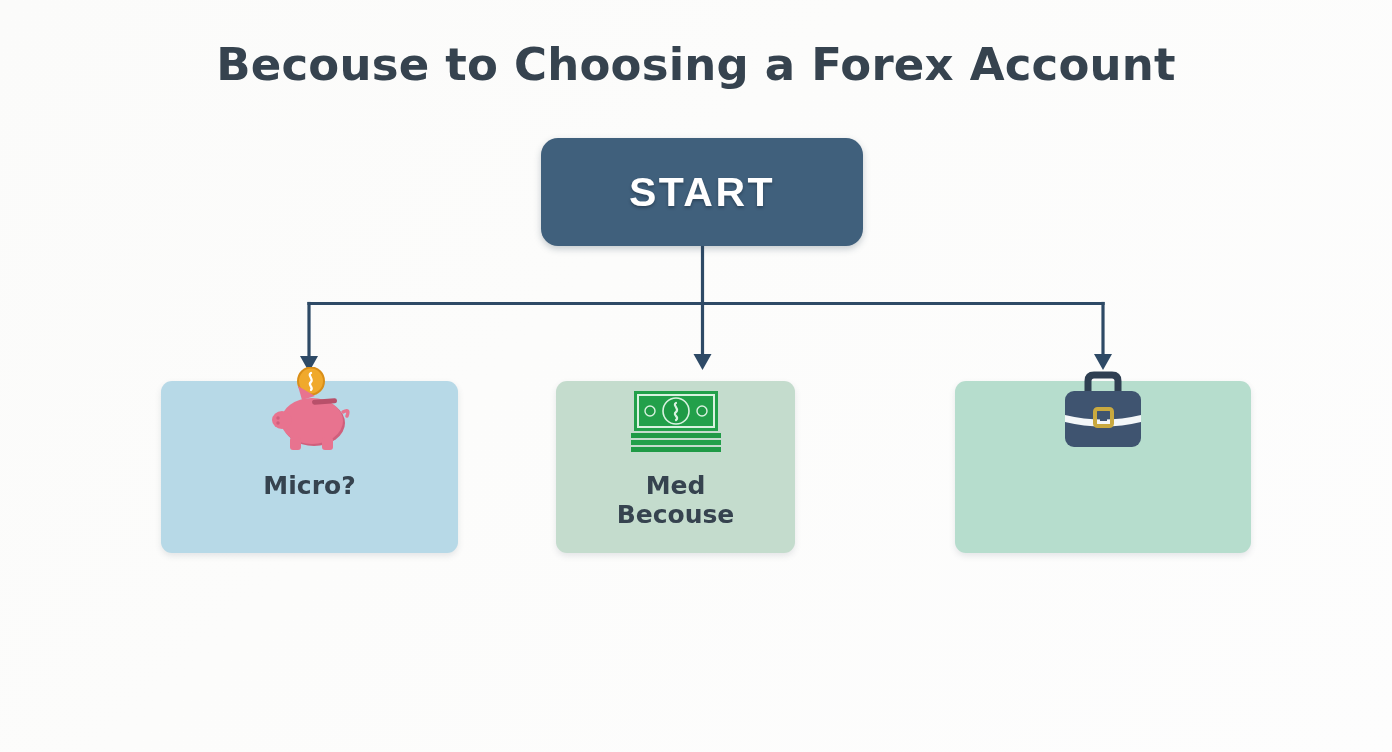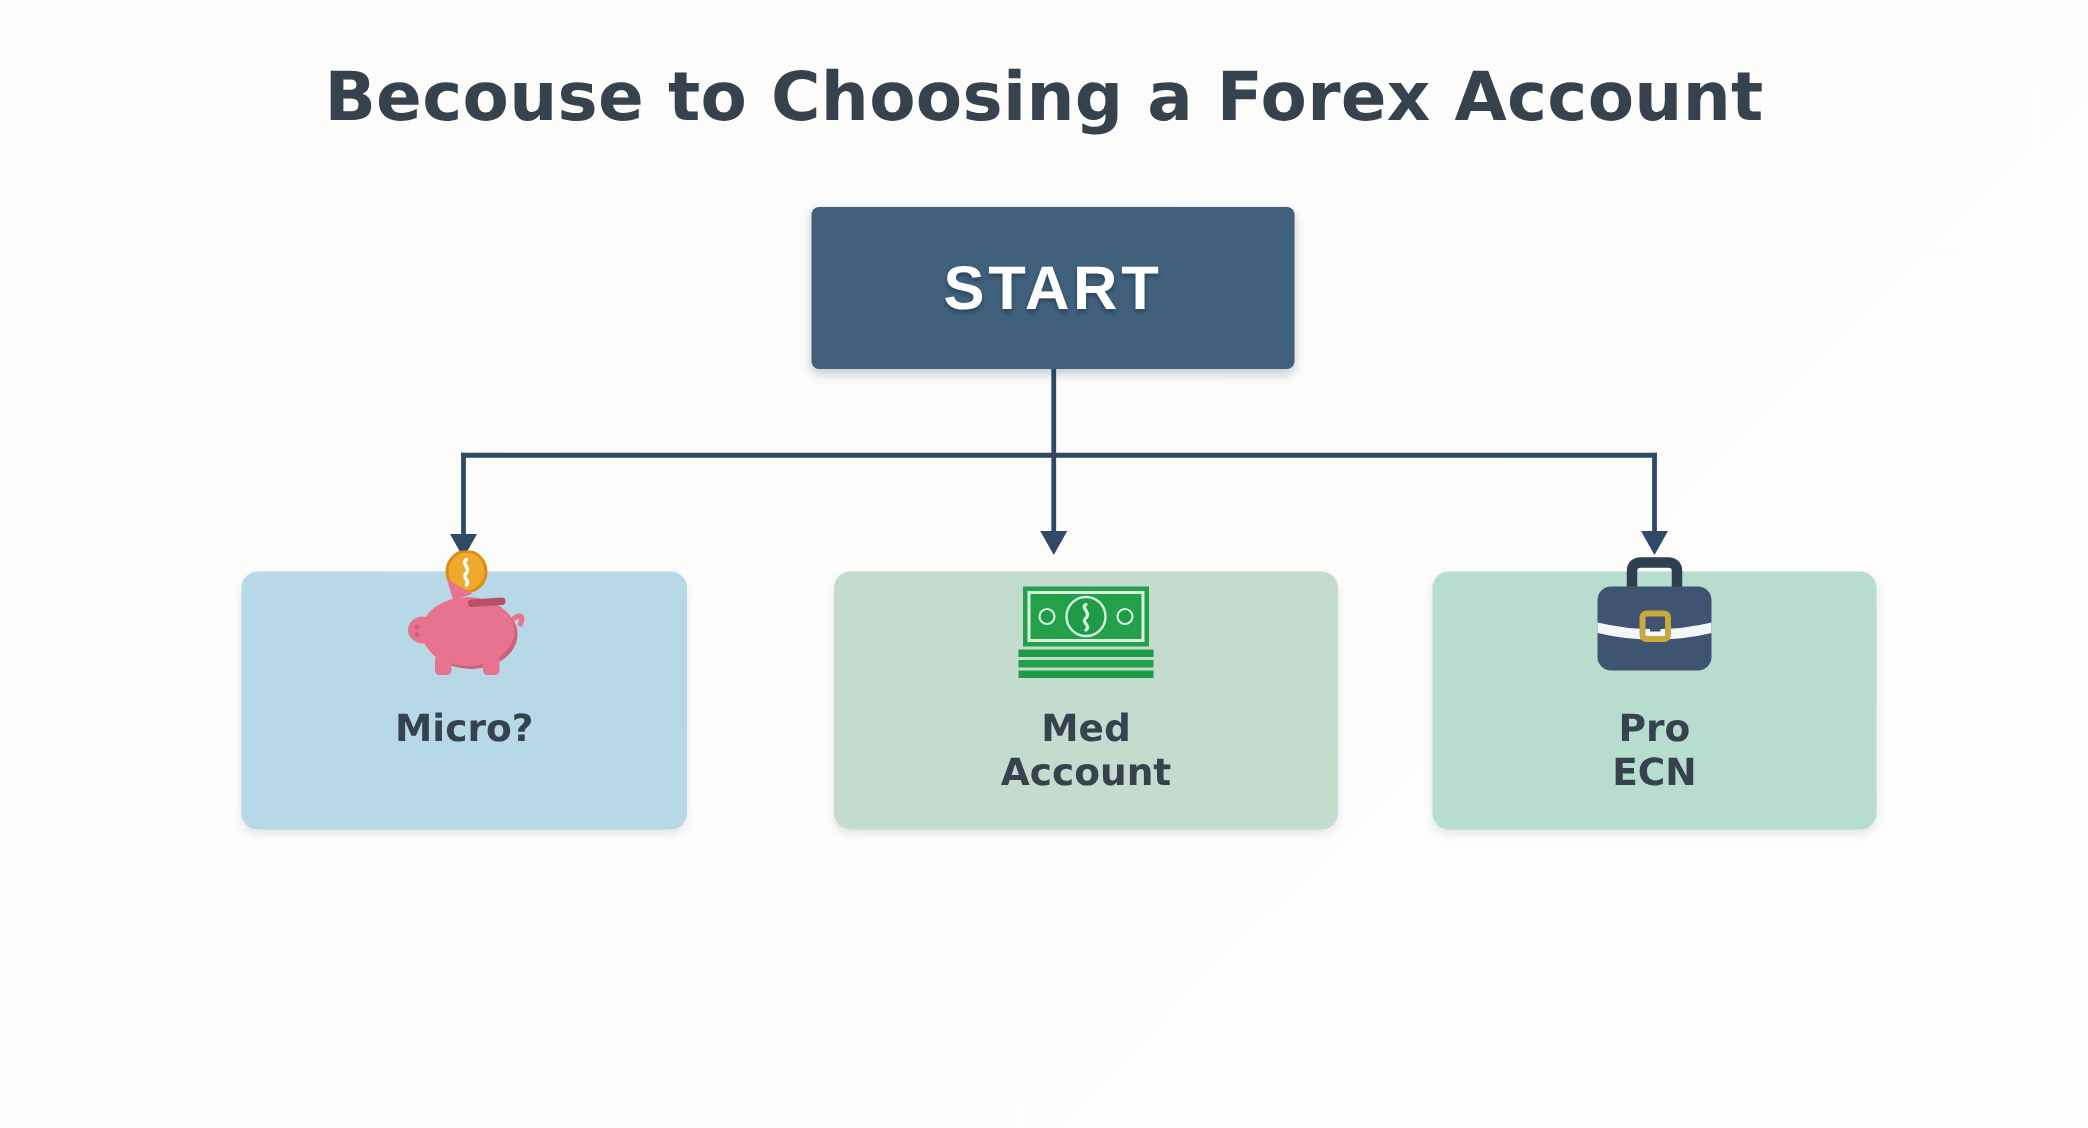--- a/index.html
+++ b/index.html
@@ -43,21 +43,21 @@
   }
 
   
   #start-node {
     position: absolute;
     left: 541px;
     top: 138px;
     width: 322px;
     height: 108px;
     background: #40607c;
-    border-radius: 5px;
+    border-radius: 17px;
     box-shadow: 0 3px 7px rgba(40,60,80,0.26);
     display: flex;
     align-items: center;
     justify-content: center;
   }
   #start-label {
     color: #ffffff;
     font-size: 41px;
     font-weight: bold;
     letter-spacing: 2.5px;
@@ -68,21 +68,21 @@
   
   .card {
     position: absolute;
     top: 381px;
     width: 297px;
     height: 172px;
     border-radius: 11px;
     box-shadow: 0 3px 6px rgba(60,80,90,0.13);
   }
   #card-micro   { left: 161px;  background: #b7d9e7; }
-  #card-med     { left: 556px;  background: #c4dccd; width: 336px; }
+  #card-med     { left: 556px;  background: #c4dccd; width: 239px; }
   #card-pro     { left: 955px;  background: #b6ddcd; width: 296px; }
 
   .card-text {
     position: absolute;
     left: 0;
     width: 100%;
     text-align: center;
     font-family: "DejaVu Sans", sans-serif;
     font-weight: bold;
     font-size: 25px;
@@ -178,37 +178,33 @@
         <circle cx="24" cy="22" r="5" fill="#1f9a46" stroke="#d9f2e0" stroke-width="1.4"></circle>
         <circle cx="76" cy="22" r="5" fill="#1f9a46" stroke="#d9f2e0" stroke-width="1.4"></circle>
 
         <rect x="5" y="44" width="90" height="5" fill="#1f9a46"></rect>
         <rect x="5" y="51" width="90" height="5" fill="#22a04a"></rect>
         <rect x="5" y="58" width="90" height="5" fill="#1f9a46"></rect>
       </svg>
     </div>
     <div class="card-text">
       <div>Med</div>
-      <div>Account</div>
+      <div>Becouse</div>
     </div>
   </div>
 
   <div class="card" id="card-pro">
     <div class="card-icon" id="icon-case">
       <svg width="96" height="84" viewBox="0 0 96 84">
 
         <path d="M33,24 L33,12 q0,-6 6,-6 L57,6 q6,0 6,6 L63,24" fill="none" stroke="#2f3f52" stroke-width="7" stroke-linecap="round"></path>
 
         <rect x="10" y="22" width="76" height="56" rx="9" fill="#3f5470"></rect>
 
         <path d="M10,46 q38,9 76,0 L86,53 q-38,9 -76,0 Z" fill="#f4f7f9"></path>
 
         <rect x="40" y="40" width="17" height="17" rx="2.5" fill="none" stroke="#c9a93f" stroke-width="4"></rect>
         <rect x="45" y="45" width="7" height="7" fill="#3f5470"></rect>
       </svg>
     </div>
-    <div class="card-text">
-      <div>Pro</div>
-      <div>ECN</div>
-    </div>
   </div>
 
 </div>
 
 </body></html>

